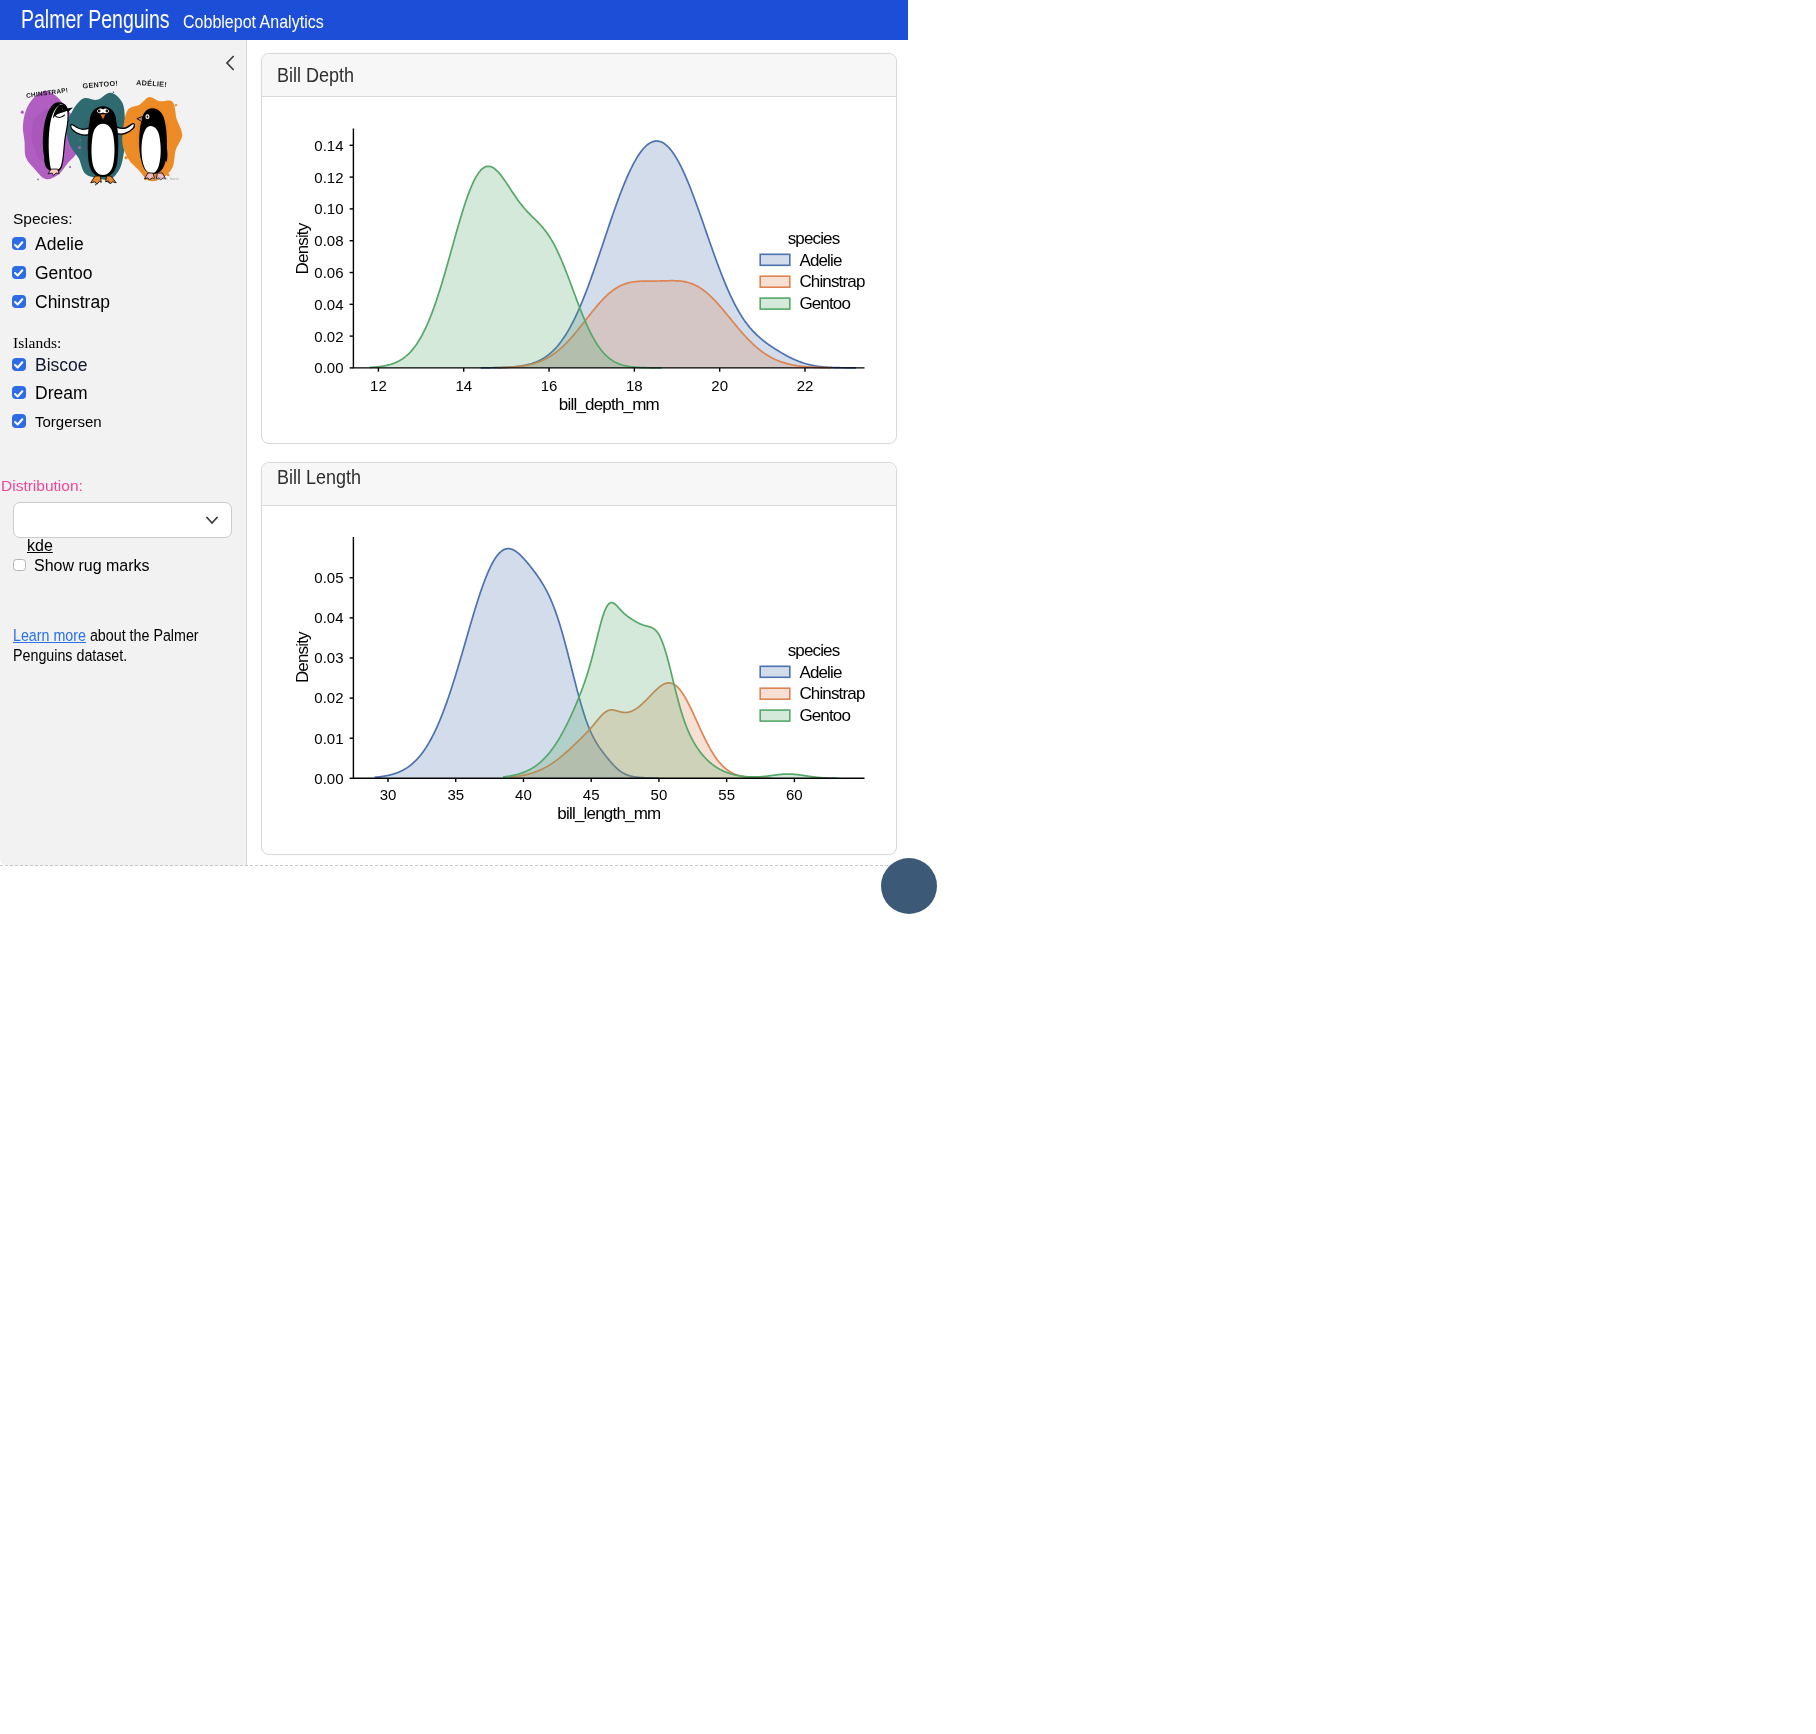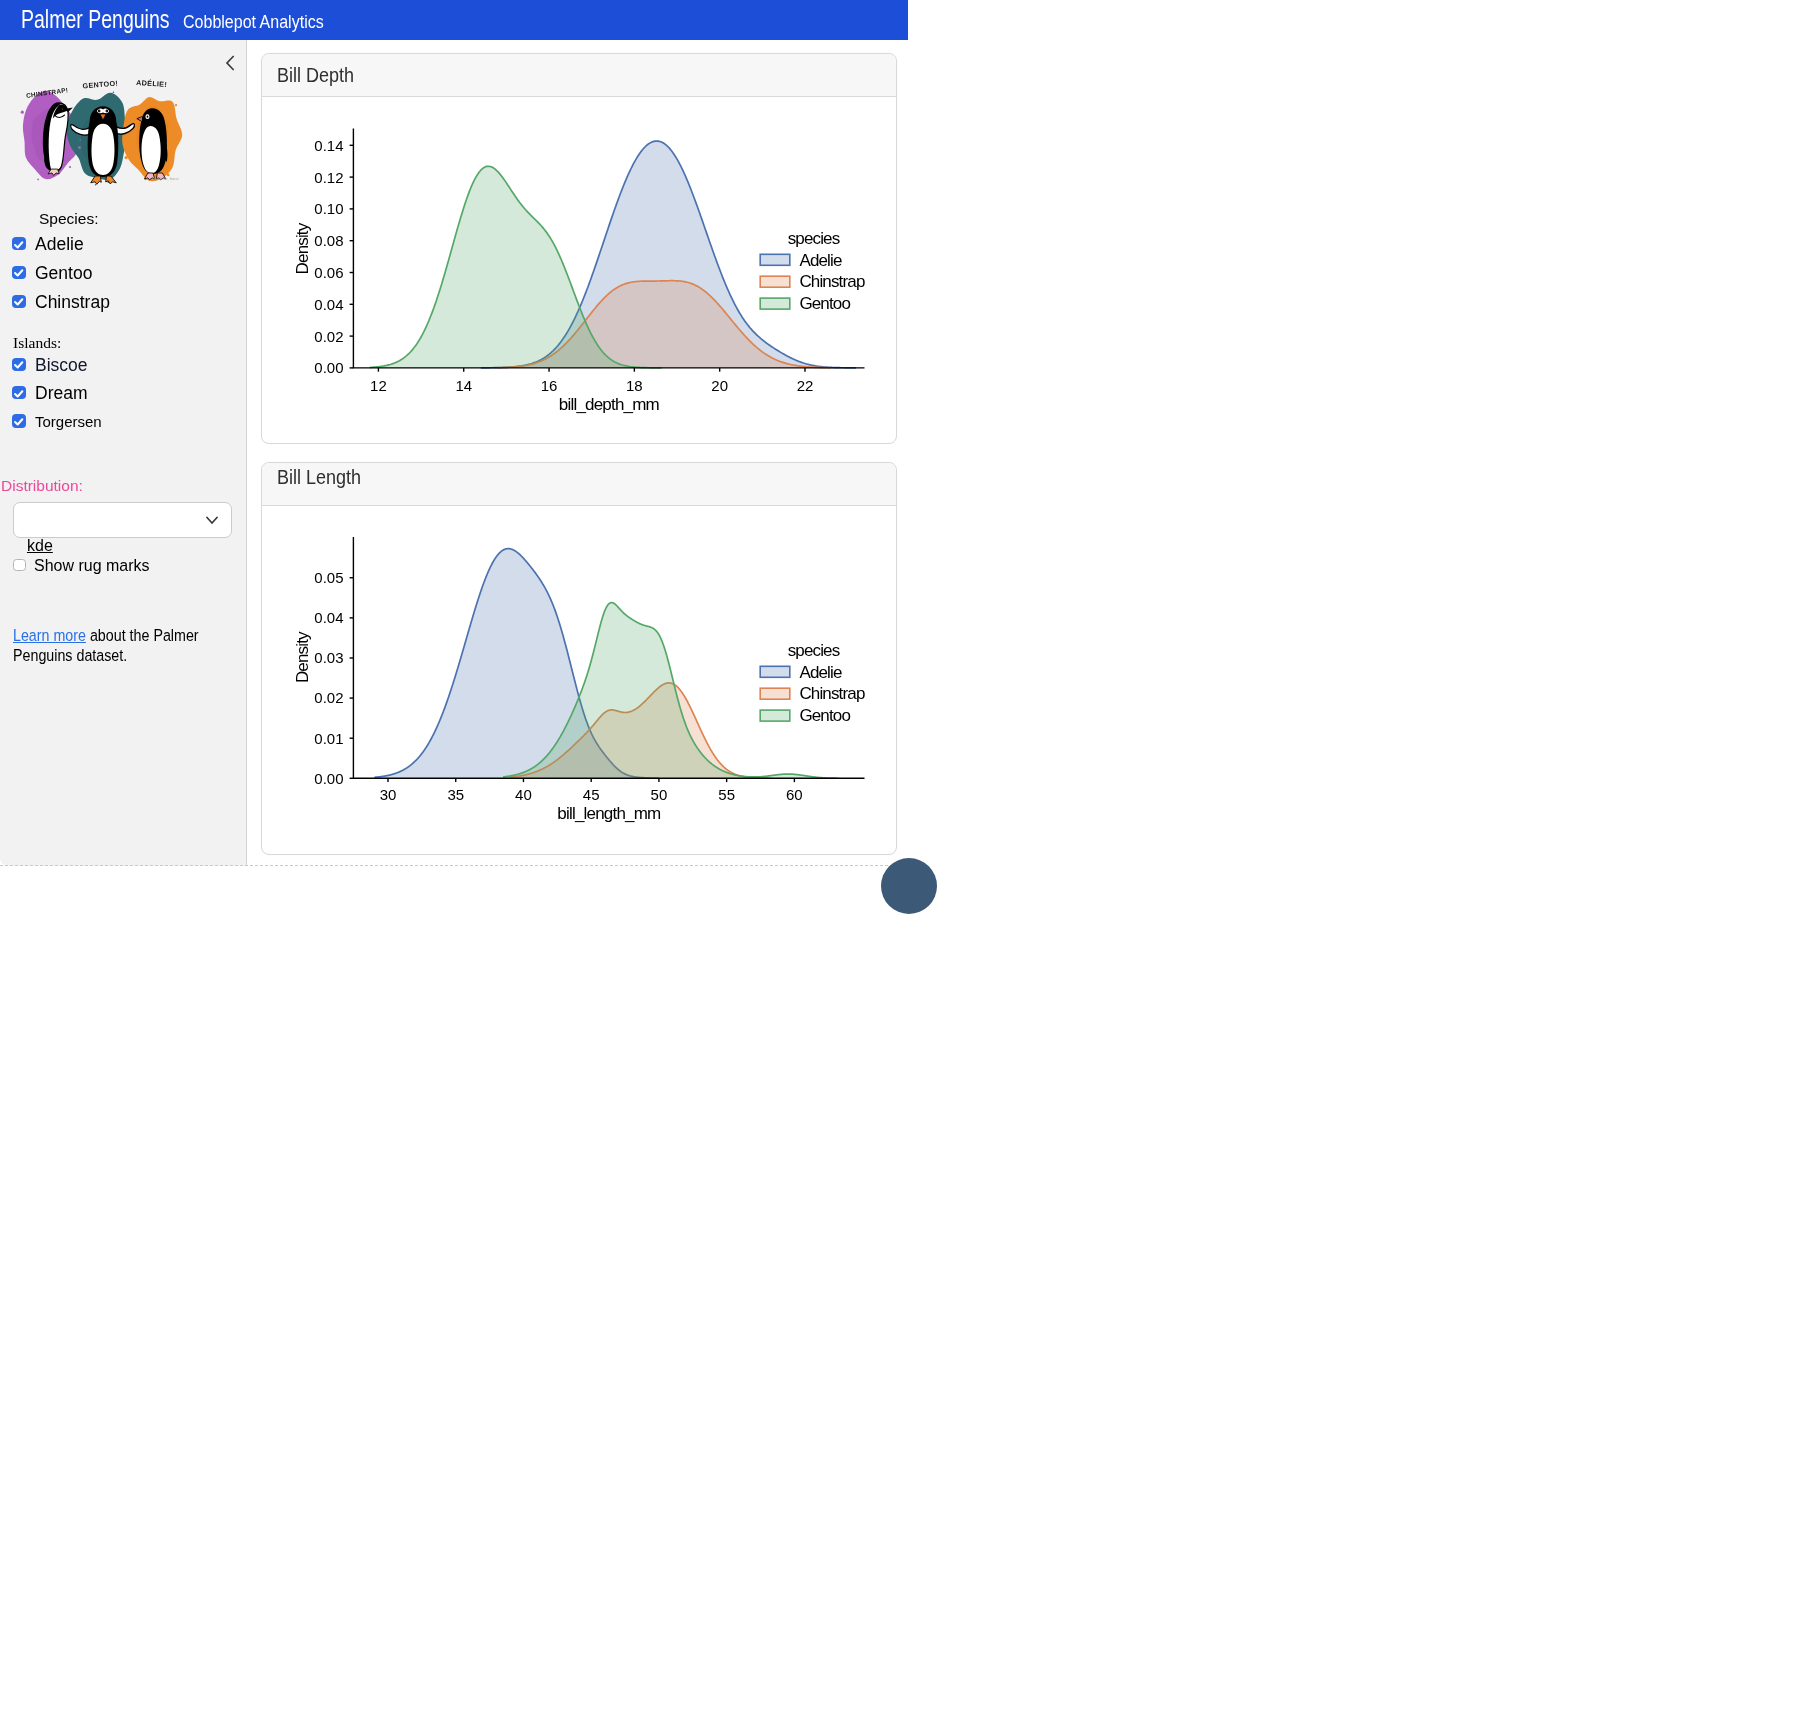--- a/index.html
+++ b/index.html
@@ -73,21 +73,21 @@
       <circle cx="146.5" cy="115.5" r="1.05" fill="#000"></circle>
 <path d="M166,138 C170,145 171,155 169,162 L165.5,157 Z" fill="#000"></path>
 <path d="M147,173 L143,179 L147,178 L149,180 L152,178 L155,179 L153,173 Z" fill="#f0b9c8" stroke="#000" stroke-width="0.9"></path>
 <path d="M158,173 L157,179 L160,178 L162,180 L165,178 L168,179 L164,173 Z" fill="#f0b9c8" stroke="#000" stroke-width="0.9"></path>
 </g>
 <text x="47.5" y="95" font-size="6.4" font-weight="bold" transform="rotate(-8 47.5 95)" text-anchor="middle" fill="#161616" style="letter-spacing:.3px">CHINSTRAP!</text>
 <text x="100.5" y="87" font-size="7.2" font-weight="bold" transform="rotate(-5 100.5 87)" text-anchor="middle" fill="#161616" style="letter-spacing:.3px">GENTOO!</text>
 <text x="151.5" y="86" font-size="7.2" font-weight="bold" transform="rotate(4 151.5 86)" text-anchor="middle" fill="#161616" style="letter-spacing:.3px">ADÉLIE!</text>
 <text x="152" y="180" font-size="4" fill="#a8a8a8" font-style="italic">@allison_horst</text>
 </svg>
-<div style="position:absolute;left:13px;top:211.0px;font-size:15.5px;line-height:15.5px;color:#000;white-space:nowrap;margin-left:26px;">Species:</div>
+<div style="position:absolute;left:13px;top:211.0px;font-size:15.5px;line-height:15.5px;color:#000;white-space:nowrap;">Species:</div>
 <div style="position:absolute;left:12.4px;top:237.0px;width:13.4px;height:13.4px;background:#2e6ce6;border-radius:4px"><svg width="13.4" height="13.4" viewBox="0 0 14 14">
       <path d="M3.2,7.3 L5.9,9.9 L10.8,4.4" fill="none" stroke="#fff" stroke-width="2.1" stroke-linecap="round" stroke-linejoin="round"></path>
     </svg></div>
 <div style="position:absolute;left:35px;top:236.0px;font-size:17.5px;line-height:17.5px;color:#000;white-space:nowrap;">Adelie</div>
 <div style="position:absolute;left:12.4px;top:265.8px;width:13.4px;height:13.4px;background:#2e6ce6;border-radius:4px"><svg width="13.4" height="13.4" viewBox="0 0 14 14">
       <path d="M3.2,7.3 L5.9,9.9 L10.8,4.4" fill="none" stroke="#fff" stroke-width="2.1" stroke-linecap="round" stroke-linejoin="round"></path>
     </svg></div>
 <div style="position:absolute;left:35px;top:264.8px;font-size:17.5px;line-height:17.5px;color:#000;white-space:nowrap;">Gentoo</div>
 <div style="position:absolute;left:12.4px;top:294.6px;width:13.4px;height:13.4px;background:#2e6ce6;border-radius:4px"><svg width="13.4" height="13.4" viewBox="0 0 14 14">
       <path d="M3.2,7.3 L5.9,9.9 L10.8,4.4" fill="none" stroke="#fff" stroke-width="2.1" stroke-linecap="round" stroke-linejoin="round"></path>

